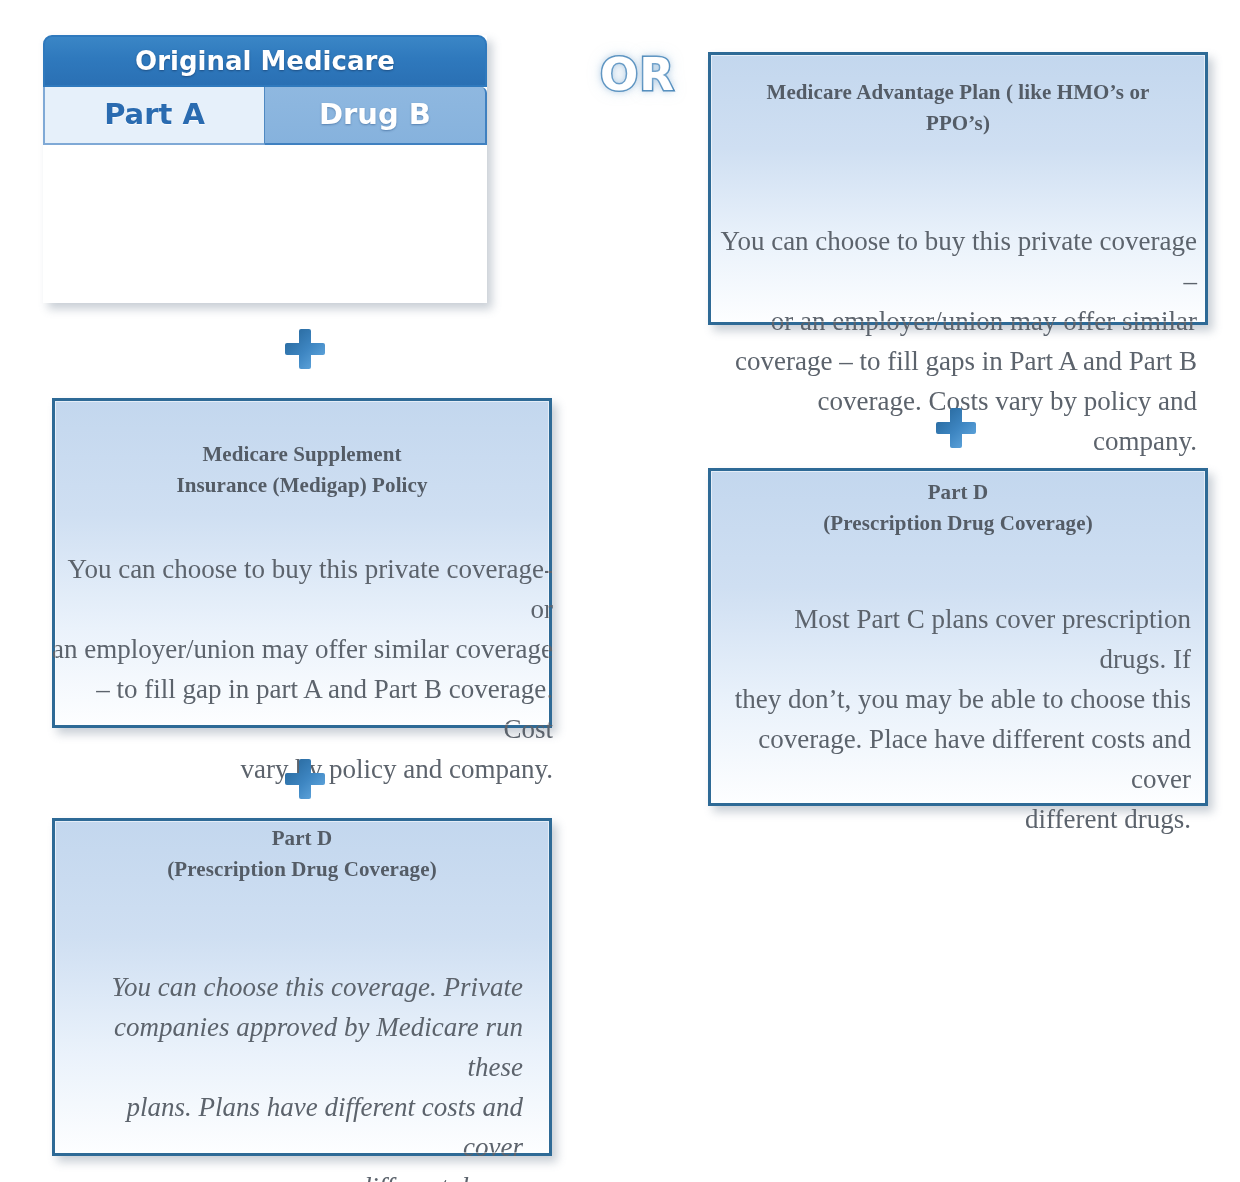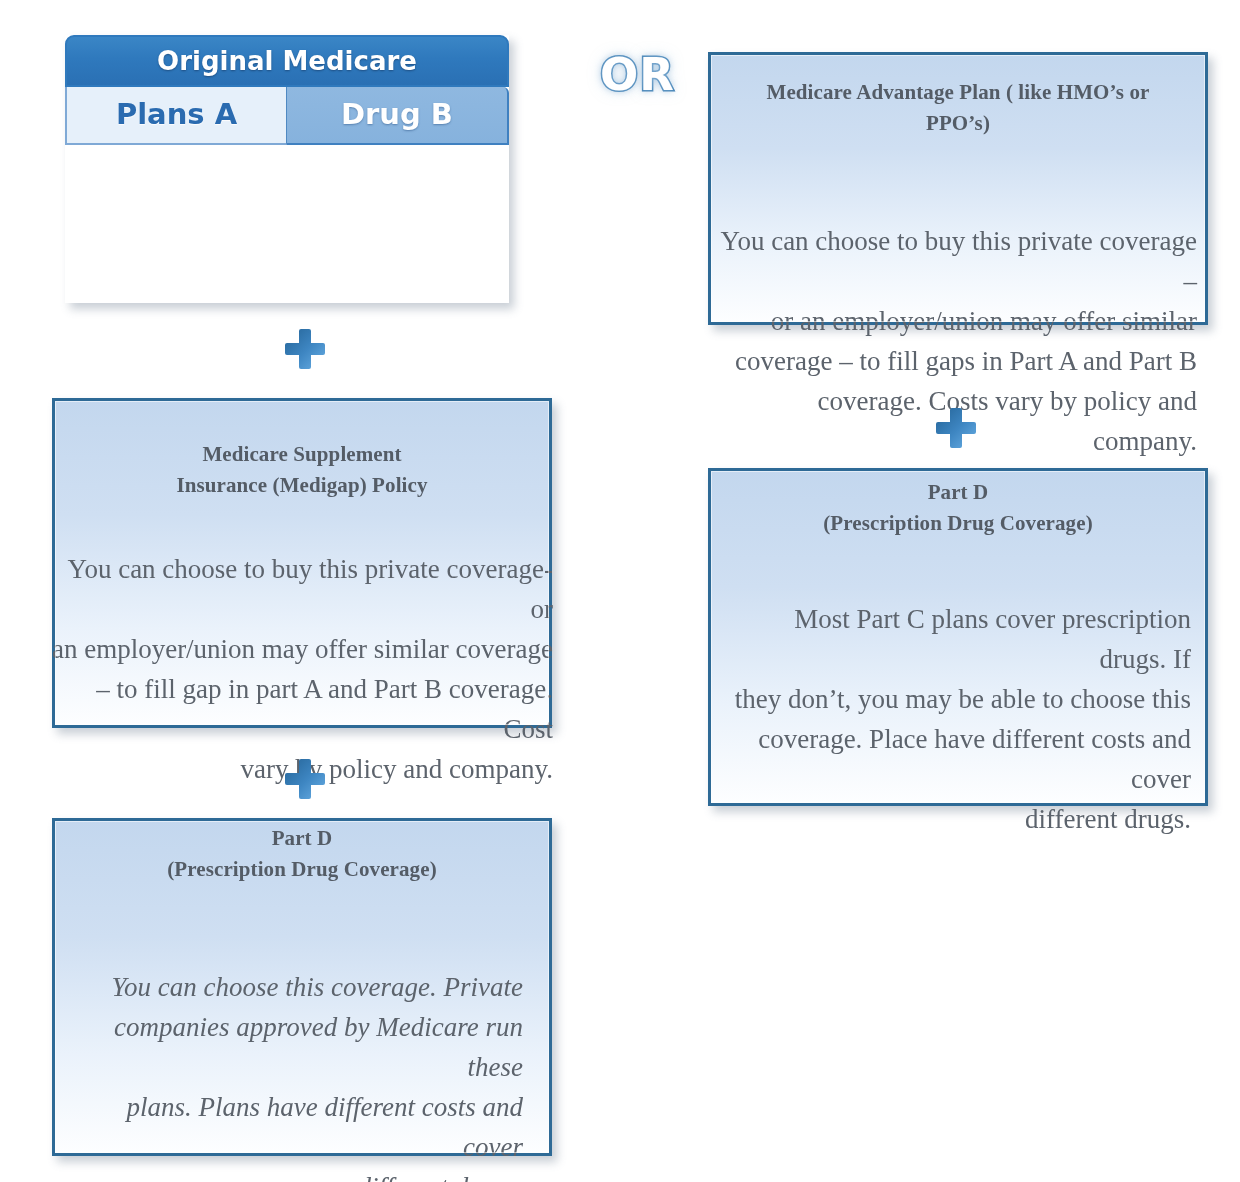--- a/index.html
+++ b/index.html
@@ -55,21 +55,21 @@
     text-align: right;
     color: #5c636c;
     font-size: 27px;
     line-height: 40px;
     white-space: pre-line;
   }
 
   
   #original-medicare {
     position: absolute;
-    left: 65px;
+    left: 43px;
     top: 35px;
     width: 444px;
     height: 268px;
     box-shadow: 5px 6px 9px rgba(90,110,130,0.33);
   }
   .om-header {
     position: absolute;
     left: 0; top: 0;
     width: 100%;
     height: 52px;
@@ -215,21 +215,21 @@
 </style>
 </head>
 <body>
 
 <div class="canvas">
 
   <div id="original-medicare">
     <div class="om-header">Original Medicare</div>
 
     <div class="om-parts">
-      <div class="om-part om-part-a">Plans A</div>
+      <div class="om-part om-part-a">Part A</div>
       <div class="om-part om-part-b">Drug B</div>
     </div>
 
   </div>
 
   <div id="or-badge">OR</div>
 
   <div class="plus" id="plus-left-1">
     <span class="bar-h"></span>
     <span class="bar-v"></span>

